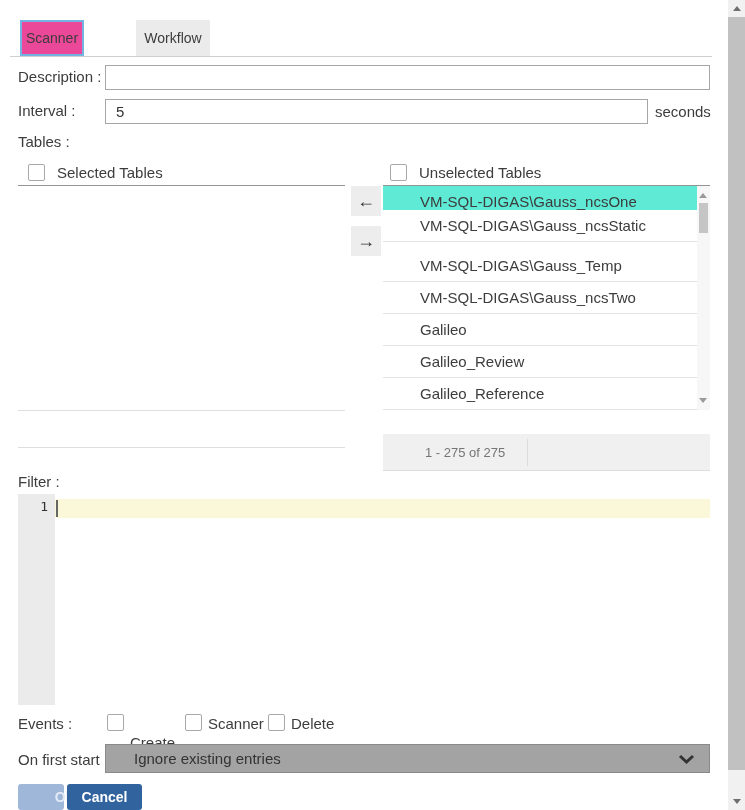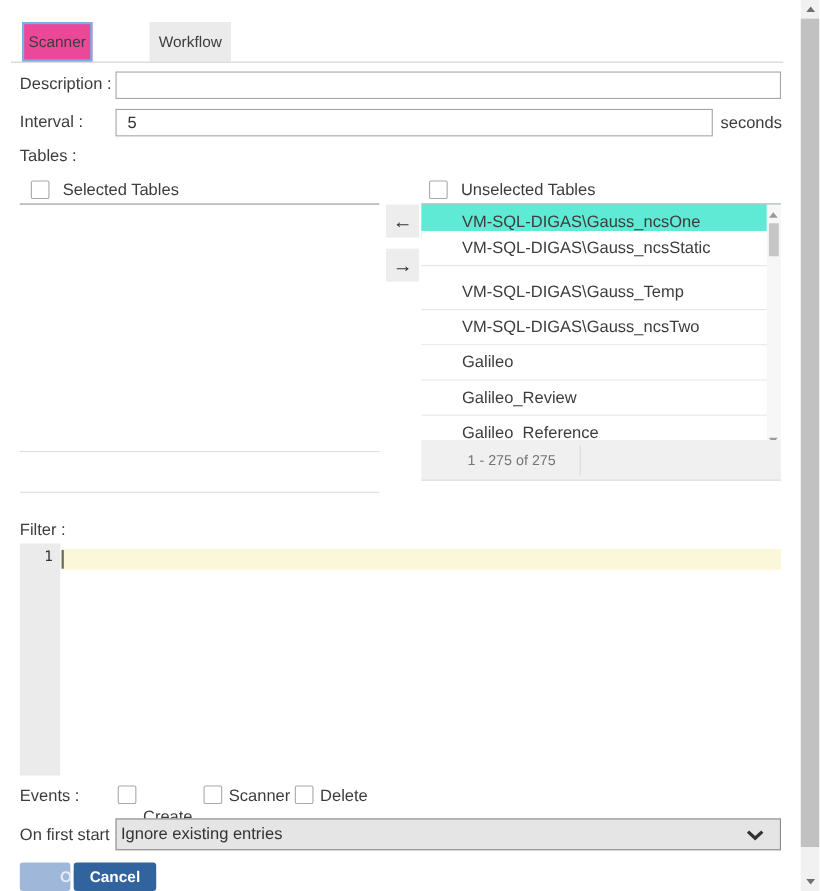--- a/index.html
+++ b/index.html
@@ -93,21 +93,21 @@
     width: 0; height: 0;
     border-left: 4px solid transparent; border-right: 4px solid transparent;
     border-top: 5px solid #9a9a9a;
   }
   .list-thumb {
     position: absolute; left: 2px; top: 17px;
     width: 9px; height: 30px; background: #c5c5c5;
   }
 
   .list-footer {
-    position: absolute; left: 383px; top: 400px;
+    position: absolute; left: 383px; top: 434px;
     width: 327px; height: 37px;
     background: #f0f0f0; border-bottom: 1px solid #ddd;
   }
   .pagination {
     position: absolute; left: 42px; top: 0; height: 36px;
     display: flex; align-items: center;
     font-size: 13px; color: #757575;
   }
   .footer-divider {
     position: absolute; left: 144px; top: 5px; width: 1px; height: 27px;
@@ -134,23 +134,23 @@
   }
   .caret {
     position: absolute; left: 1px; top: 6px;
     width: 2px; height: 17px; background: #666;
   }
 
   
   .select-box {
     position: absolute; left: 105px; top: 744px;
     width: 605px; height: 29px;
-    border: 1px solid #8a8a8a; background: #e5e5e5;
+    border: 1px solid #8a8a8a; background: #a3a3a3;
     display: flex; align-items: center;
-    padding-left: 4px;
+    padding-left: 28px;
     font-size: 15px; color: #333;
     cursor: pointer;
   }
   .chevron { position: absolute; right: 14px; top: 7px; }
 
   
   .btn {
     position: absolute; top: 784px; height: 26px;
     border: none; border-radius: 3px;
     font-family: "Liberation Sans", sans-serif;

